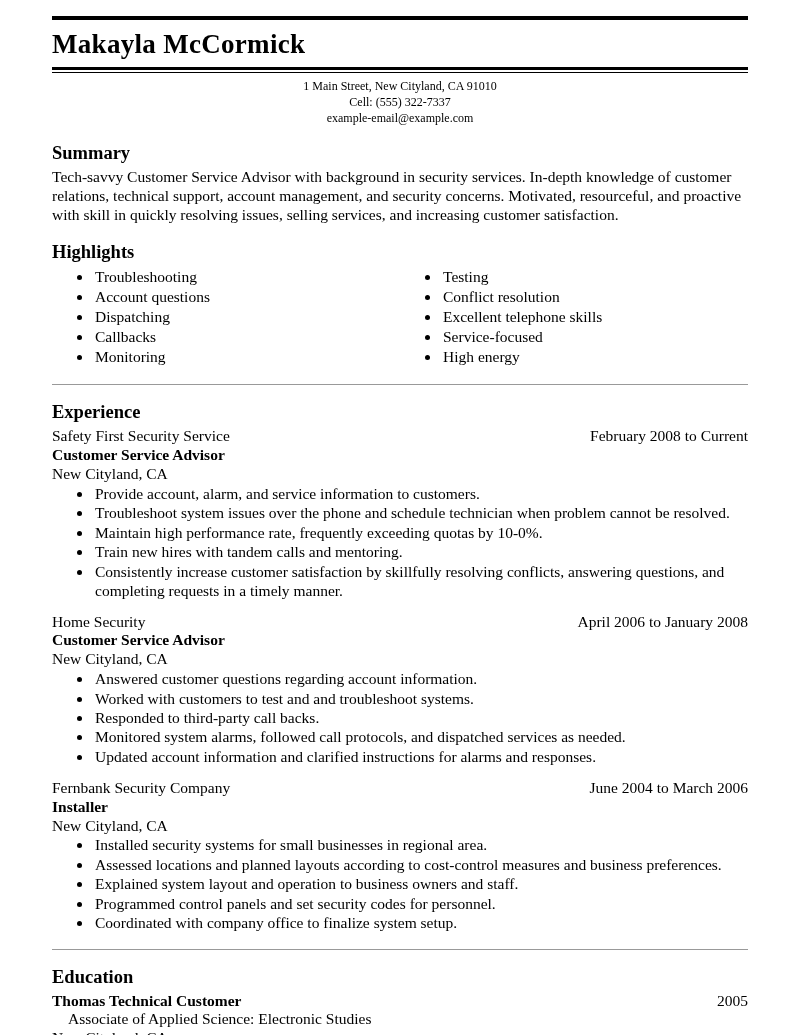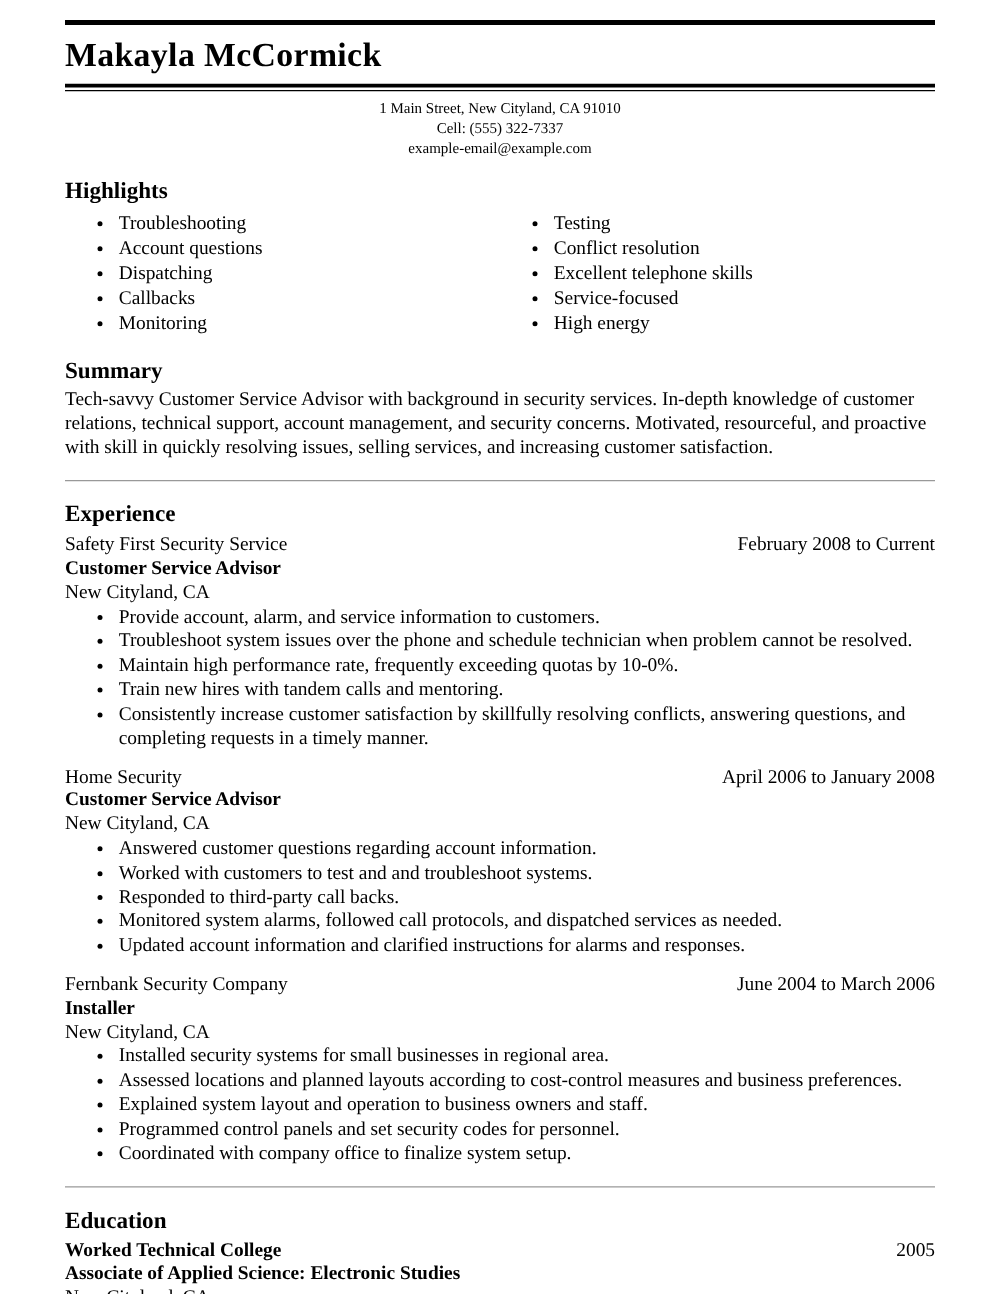--- a/index.html
+++ b/index.html
@@ -38,40 +38,45 @@
   ul.bullets li { margin: 0 0 1px 0; padding-left: 2px; }
 
   .job { margin-top: 4px; margin-bottom: 12px; }
   .job:first-of-type { margin-top: 2px; }
   .row-split { display: flex; justify-content: space-between; align-items: flex-end; }
   .role { font-weight: bold; }
   .job ul.bullets { margin-top: 1px; }
   .job ul.bullets li { margin-bottom: 0.5px; }
 
   .edu-school { font-weight: bold; }
-  .edu-degree { font-weight: bold; }
+  .edu-degree { font-weight: normal; margin-left: 16px; }
 </style>
 </head>
 <body>
 
 <div class="page">
 
   <div class="top-rule"></div>
 
   <div class="name">Makayla McCormick</div>
 
   <div class="double-rule">
     <div class="thick"></div>
     <div class="thin"></div>
   </div>
 
   <div class="contact">
     <div>1 Main Street, New Cityland, CA 91010</div>
     <div>Cell: (555) 322-7337</div>
     <div>example-email@example.com</div>
+  </div>
+
+  <div class="section">
+    <div class="section-title">Summary</div>
+    <p class="summary-text">Tech-savvy Customer Service Advisor with background in security services. In-depth knowledge of customer relations, technical support, account management, and security concerns. Motivated, resourceful, and proactive with skill in quickly resolving issues, selling services, and increasing customer satisfaction.</p>
   </div>
 
   <div class="section">
     <div class="section-title">Highlights</div>
     <div class="highlights-cols">
       <div class="col">
         <ul class="bullets">
           <li>Troubleshooting</li>
           <li>Account questions</li>
           <li>Dispatching</li>
@@ -82,25 +87,20 @@
       <div class="col">
         <ul class="bullets">
           <li>Testing</li>
           <li>Conflict resolution</li>
           <li>Excellent telephone skills</li>
           <li>Service-focused</li>
           <li>High energy</li>
         </ul>
       </div>
     </div>
-  </div>
-
-  <div class="section">
-    <div class="section-title">Summary</div>
-    <p class="summary-text">Tech-savvy Customer Service Advisor with background in security services. In-depth knowledge of customer relations, technical support, account management, and security concerns. Motivated, resourceful, and proactive with skill in quickly resolving issues, selling services, and increasing customer satisfaction.</p>
   </div>
 
   <div class="section ruled">
     <div class="section-title">Experience</div>
 
     <div class="job">
       <div class="row-split">
         <span>Safety First Security Service</span>
         <span>February 2008 to Current</span>
       </div>
@@ -144,20 +144,20 @@
         <li>Explained system layout and operation to business owners and staff.</li>
         <li>Programmed control panels and set security codes for personnel.</li>
         <li>Coordinated with company office to finalize system setup.</li>
       </ul>
     </div>
   </div>
 
   <div class="section ruled">
     <div class="section-title">Education</div>
     <div class="row-split">
-      <span class="edu-school">Worked Technical College</span>
+      <span class="edu-school">Thomas Technical Customer</span>
       <span>2005</span>
     </div>
     <div class="edu-degree">Associate of Applied Science: Electronic Studies</div>
     <div>New Cityland, CA</div>
   </div>
 
 </div>
 
 </body></html>

